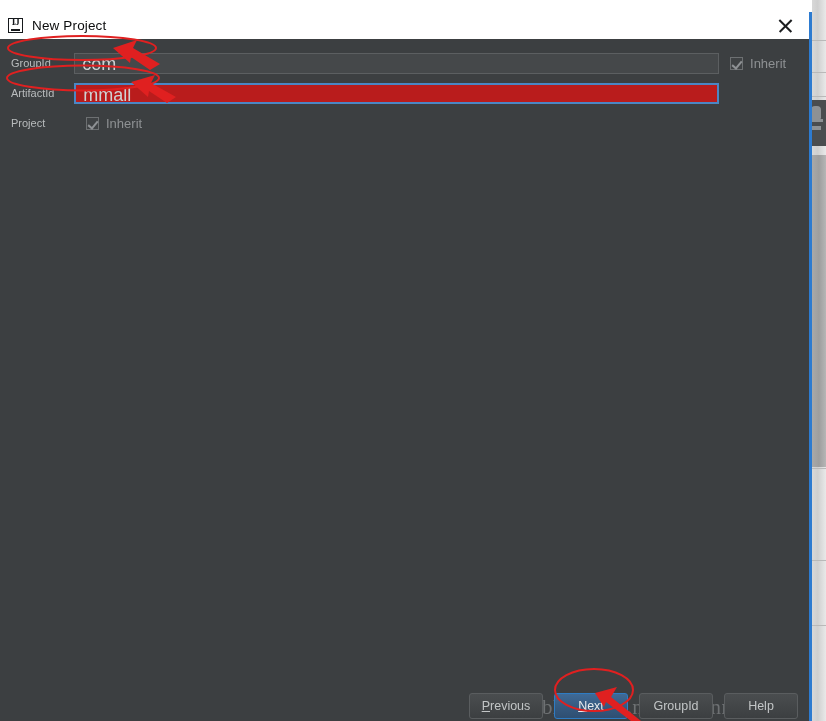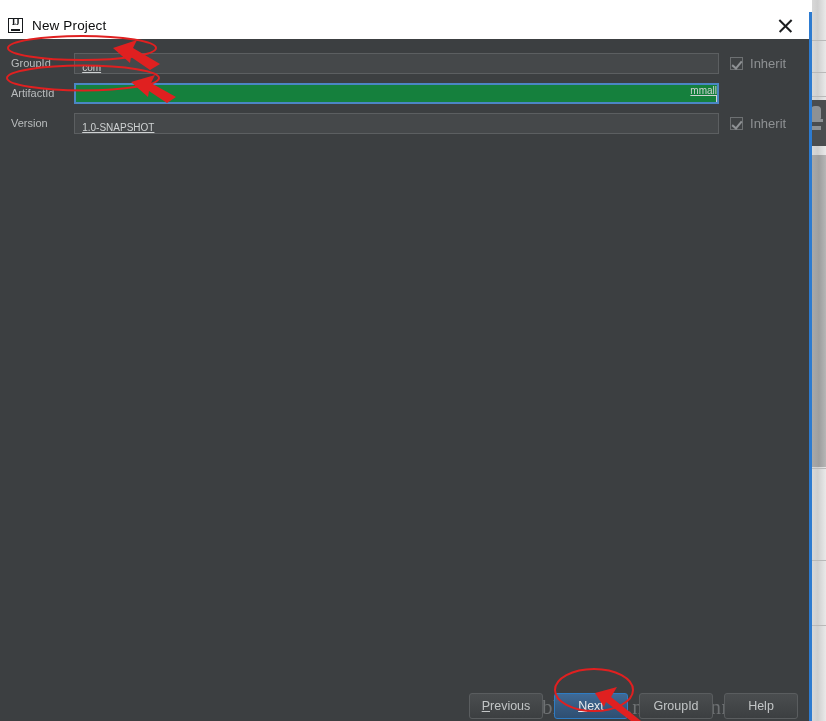--- a/index.html
+++ b/index.html
@@ -150,30 +150,29 @@
     padding-left: 11px;
     font-size: 11px;
     color: #b9bcbd;
   }
   .field-input {
     width: 653px;
     height: 21px;
     background: #45484a;
     border: 1px solid #5c5f61;
     display: flex;
-    align-items: flex-end;
-    font-size: 10px;
+    align-items: flex-start;
+    font-size: 18px;
     color: #cfd2d3;
     padding-left: 7px;
     position: relative;
-    text-decoration: underline;
   }
   .field-input.focused {
     border: 2px solid #4b86c4;
-    background: #15803d;
+    background: #b91c1c;
     flex-direction: column;
   }
   .caret {
     display: inline-block;
     width: 1px;
     height: 13px;
     background: #cfd2d3;
     margin-left: 1px;
   }
   .inherit-cell {
@@ -302,24 +301,21 @@
           <span>mmall</span>
             <span class="caret"></span>
         </div>
         <div class="inherit-cell hidden">
           <span class="checkbox"></span>
           <span class="inherit-label">Inherit</span>
         </div>
       </div>
 
       <div class="field-row">
-        <div class="field-label">Version</div>
-        <div class="field-input">
-          <span>1.0-SNAPSHOT</span>
-        </div>
+        <div class="field-label">Project</div>
         <div class="inherit-cell">
           <span class="checkbox"></span>
           <span class="inherit-label">Inherit</span>
         </div>
       </div>
 
     </div>
 
     <div id="watermark">http://blog.csdn.net/stevennest</div>
 

